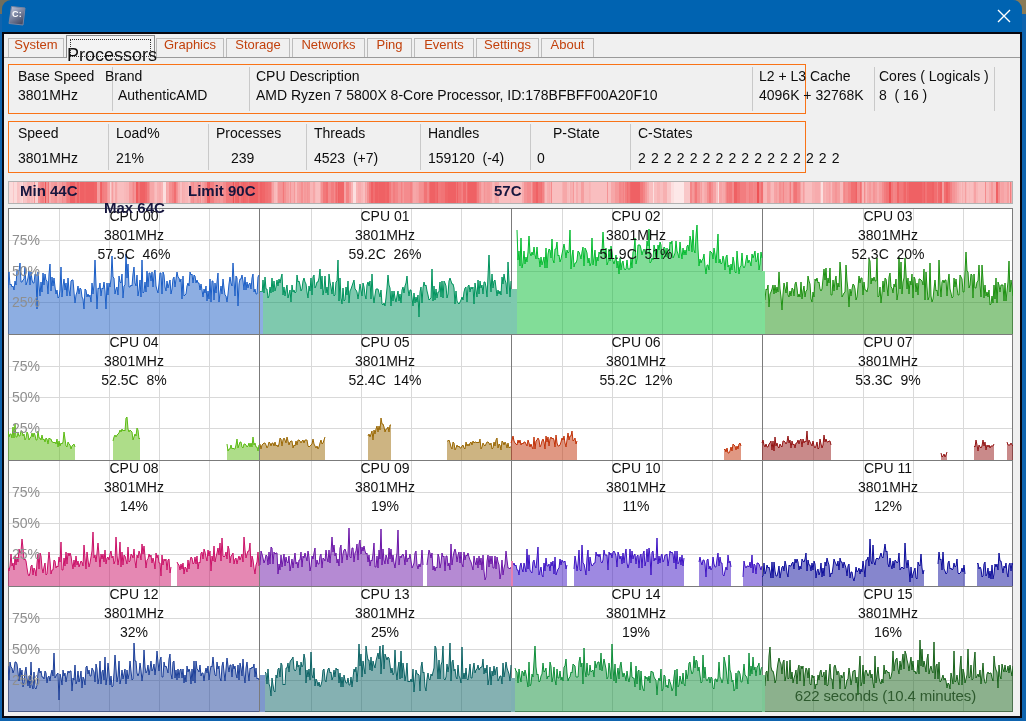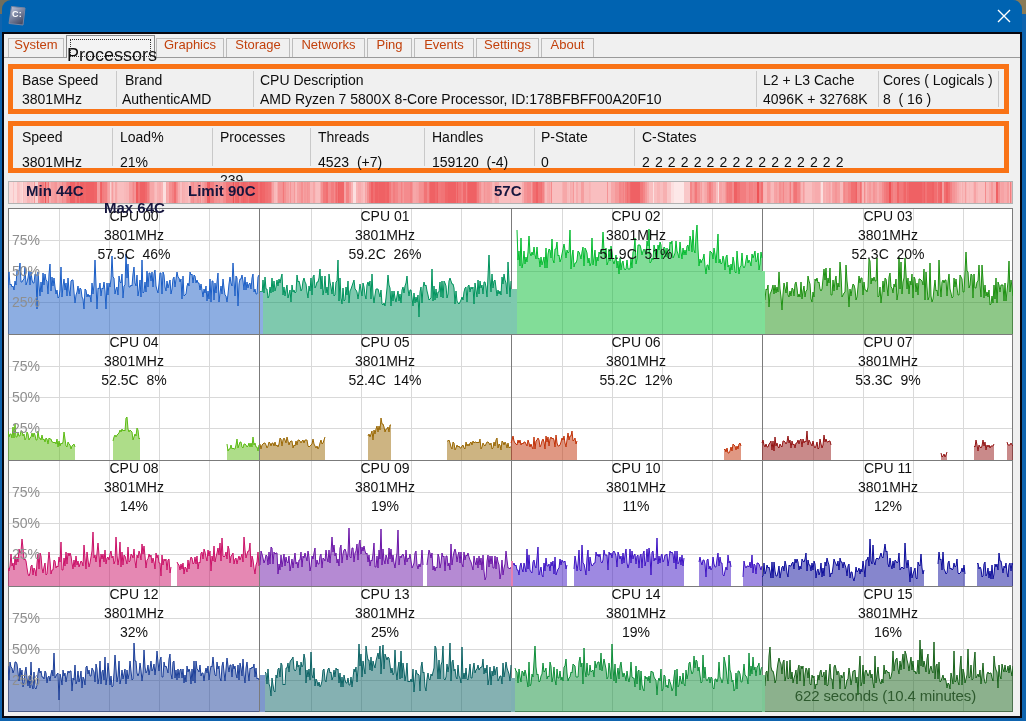--- a/index.html
+++ b/index.html
@@ -5,21 +5,21 @@
 #corner-l{position:absolute;left:0;top:0;width:14px;height:14px;background:#6f6e5e;}
 #corner-r{position:absolute;right:0;top:0;width:14px;height:14px;background:#8a7a55;}
 #win{position:absolute;left:2px;top:0;width:1020px;height:718px;border-radius:9px 9px 0 0;background:#0063b1;overflow:hidden;}
 #title{position:absolute;left:0;top:0;width:100%;height:32px;color:#fff;font-size:16px;letter-spacing:0.22px;}
 #titletext{position:absolute;left:29px;top:7px;}
 #client{position:absolute;left:0;top:32px;width:1020px;height:686px;background:#f0f0f0;border:2px solid #06060e;}
 .tab{position:absolute;top:38px;height:19px;background:#f0f0f0;border:1px solid #bcbcbc;border-bottom:none;font-size:13px;color:#c2410c;text-align:center;line-height:12px;}
 .tabsel{position:absolute;top:35px;left:66px;width:89px;height:23px;background:#f3f3f3;border:1px solid #8a8a8a;border-bottom:none;font-size:18px;color:#111;text-align:center;line-height:13px;padding-top:13px;z-index:3;}
 .focusrect{position:absolute;left:3px;top:3px;right:3px;bottom:1px;border:1px dotted #333;}
 #tabline{position:absolute;left:4px;top:57px;width:1016px;height:1px;background:#9a9a9a;z-index:2;}
-.panel{position:absolute;left:8px;width:1001px;background:#f0f0f0;border:5px solid #f97316;font-size:14px;color:#0d0d0d;}
+.panel{position:absolute;left:8px;width:798px;background:#f0f0f0;border:1px solid #f97316;font-size:14px;color:#0d0d0d;}
 .hd{position:absolute;top:3px;white-space:nowrap;}
 .vl{position:absolute;top:28px;white-space:nowrap;} #p1 .vl{top:22px;}
 .vsep{position:absolute;top:2px;bottom:2px;width:1px;background:#c9c9c9;}
 #tempbar{position:absolute;left:8px;top:181px;width:1005px;height:23px;border:1px solid #b3b3b3;}
 .bartxt{position:absolute;top:182px;font-size:15px;font-weight:bold;color:#16163e;z-index:4;}
 </style></head>
 <body>
 <div id="corner-l"></div>
 <div id="corner-r"></div>
 <div id="win">
@@ -52,47 +52,47 @@
 <div class="tab" style="left:541px;width:53px;">About</div>
 <div class="tabsel">Processors<div class="focusrect"></div></div>
 <div class="panel" id="p1" style="top:64px;height:50px;">
     <div class="vsep" style="left:103px;"></div>
     <div class="vsep" style="left:240px;"></div>
     <div class="vsep" style="left:743px;"></div>
     <div class="vsep" style="left:865px;"></div>
     <div class="vsep" style="left:985px;"></div>
     <div class="hd" style="left:9px;">Base Speed</div>
     <div class="vl" style="left:9px;">3801MHz</div>
-    <div class="hd" style="left:112px;">Brand</div>
+    <div class="hd" style="left:96px;">Brand</div>
     <div class="vl" style="left:109px;">AuthenticAMD</div>
     <div class="hd" style="left:247px;">CPU Description</div>
     <div class="vl" style="left:247px;">AMD Ryzen 7 5800X 8-Core Processor, ID:178BFBFF00A20F10</div>
     <div class="hd" style="left:750px;">L2 + L3 Cache</div>
     <div class="vl" style="left:750px;">4096K + 32768K</div>
     <div class="hd" style="left:870px;">Cores ( Logicals )</div>
     <div class="vl" style="left:870px;">8&nbsp; ( 16 )</div>
   </div>
 <div class="panel" style="top:121px;height:52px;">
     <div class="vsep" style="left:99px;"></div>
     <div class="vsep" style="left:199px;"></div>
     <div class="vsep" style="left:297px;"></div>
     <div class="vsep" style="left:411px;"></div>
     <div class="vsep" style="left:521px;"></div>
     <div class="vsep" style="left:621px;"></div>
     <div class="hd" style="left:9px;">Speed</div>
     <div class="vl" style="left:9px;">3801MHz</div>
     <div class="hd" style="left:107px;">Load%</div>
     <div class="vl" style="left:107px;">21%</div>
     <div class="hd" style="left:207px;">Processes</div>
-    <div class="vl" style="left:207px;margin-top:18px;">239</div>
+    <div class="vl" style="left:222px;">239</div>
     <div class="hd" style="left:305px;">Threads</div>
     <div class="vl" style="left:305px;">4523&nbsp; (+7)</div>
     <div class="hd" style="left:419px;">Handles</div>
     <div class="vl" style="left:419px;">159120&nbsp; (-4)</div>
-    <div class="hd" style="left:528px;">P-State</div>
+    <div class="hd" style="left:544px;">P-State</div>
     <div class="vl" style="left:528px;">0</div>
     <div class="hd" style="left:629px;">C-States</div>
     <div class="vl" style="left:629px;text-align:right;"><span style="letter-spacing:0.62px">2 2 2 2 2 2 2 2 2 2 2 2 2 2 2 2</span></div>
   </div>
 <div id="tempbar"></div>
 <svg width="1003" height="21" viewBox="0 0 1003 21" xmlns="http://www.w3.org/2000/svg" style="position:absolute;left:9px;top:182px;">
     <rect x="0" y="0" width="2" height="21" fill="hsl(359,82%,92%)"></rect>
     <rect x="2" y="0" width="2" height="21" fill="hsl(359,82%,92%)"></rect>
     <rect x="4" y="0" width="1" height="21" fill="hsl(359,82%,88%)"></rect>
     <rect x="5" y="0" width="3" height="21" fill="hsl(359,82%,92%)"></rect>
@@ -643,21 +643,21 @@
     <rect x="989" y="0" width="2" height="21" fill="hsl(359,82%,75%)"></rect>
     <rect x="991" y="0" width="1" height="21" fill="hsl(359,82%,81%)"></rect>
     <rect x="992" y="0" width="1" height="21" fill="hsl(359,82%,80%)"></rect>
     <rect x="993" y="0" width="2" height="21" fill="hsl(359,82%,80%)"></rect>
     <rect x="995" y="0" width="3" height="21" fill="hsl(359,82%,82%)"></rect>
     <rect x="998" y="0" width="2" height="21" fill="hsl(359,82%,79%)"></rect>
     <rect x="1000" y="0" width="1" height="21" fill="hsl(359,82%,85%)"></rect>
     <rect x="1001" y="0" width="1" height="21" fill="hsl(359,82%,72%)"></rect>
     <rect x="1002" y="0" width="1" height="21" fill="hsl(359,82%,81%)"></rect>
   </svg>
-<div class="bartxt" style="left:20px;padding-left:6px;">Min 44C</div>
+<div class="bartxt" style="left:20px;">Min 44C</div>
 <div class="bartxt" style="left:104px;margin-top:17px;">Max 64C</div>
 <div class="bartxt" style="left:188px;text-align:center;">Limit 90C</div>
 <div class="bartxt" style="left:494px;">57C</div>
 <svg width="1005" height="504" viewBox="0 0 1005 504" xmlns="http://www.w3.org/2000/svg" style="position:absolute;left:8px;top:208px;">
     <rect x="0" y="0" width="1005" height="504" fill="#ffffff"></rect>
     <path d="M0.5 32.5H1005 M0.5 63.5H1005 M0.5 94.5H1005 M0.5 158.5H1005 M0.5 189.5H1005 M0.5 220.5H1005 M0.5 284.5H1005 M0.5 315.5H1005 M0.5 346.5H1005 M0.5 410.5H1005 M0.5 441.5H1005 M0.5 472.5H1005 M201.5 0V504 M151.5 0V504 M101.5 0V504 M51.5 0V504 M453.5 0V504 M403.5 0V504 M353.5 0V504 M303.5 0V504 M704.5 0V504 M654.5 0V504 M604.5 0V504 M554.5 0V504 M955.5 0V504 M905.5 0V504 M855.5 0V504 M805.5 0V504" stroke="#d9d9d9" stroke-width="1" fill="none"></path>
     <path d="M251.5 0V504 M503.5 0V504 M754.5 0V504 M0 126.5H1005 M0 252.5H1005 M0 378.5H1005" stroke="#7b7b7b" stroke-width="1" fill="none"></path>
     <rect x="0.5" y="0.5" width="1004" height="503" fill="none" stroke="#7b7b7b" stroke-width="1"></rect>
     <polygon points="0,126 0,80 1,64 2,77 3,76 4,79 5,78 6,82 7,73 8,77 9,62 10,63 11,63 12,55 13,74 14,74 15,72 16,71 17,59 18,77 19,74 20,70 21,63 22,77 23,64 24,72 25,75 26,75 27,66 28,66 29,101 30,64 31,77 32,88 33,74 34,84 35,65 36,77 37,66 38,72 39,73 40,86 41,66 42,56 43,83 44,69 45,78 46,70 47,79 48,86 49,82 50,90 51,89 52,82 53,59 54,89 55,78 56,71 57,82 58,75 59,88 60,70 61,82 62,88 63,73 64,72 65,72 66,84 67,95 68,87 69,84 70,78 71,86 72,80 73,81 74,89 75,91 76,101 77,81 78,82 79,89 80,86 81,89 82,87 83,94 84,75 85,86 86,77 87,52 88,76 89,101 90,80 91,81 92,75 93,88 94,80 95,81 96,74 97,83 98,101 99,75 100,87 101,75 102,79 103,71 104,48 105,69 106,70 107,86 108,81 109,79 110,87 111,68 112,74 113,75 114,66 115,90 116,78 117,77 118,46 119,70 120,56 121,79 122,79 123,77 124,78 125,66 126,59 127,75 128,78 129,67 130,88 131,82 132,72 133,89 134,52 135,85 136,84 137,74 138,84 139,63 140,79 141,65 142,65 143,73 144,64 145,79 146,66 147,62 148,78 149,82 150,85 151,76 152,65 153,65 154,86 155,64 156,67 157,79 158,83 159,73 160,80 161,76 162,72 163,86 164,81 165,71 166,69 167,79 168,71 169,64 170,69 171,70 172,74 173,71 174,91 175,68 176,88 177,87 178,86 179,78 180,75 181,78 182,64 183,67 184,66 185,75 186,67 187,68 188,75 189,72 190,75 191,75 192,82 193,76 194,82 195,89 196,81 197,85 198,78 199,93 200,83 201,91 202,71 203,94 204,73 205,73 206,92 207,75 208,85 209,74 210,65 211,94 212,85 213,78 214,86 215,71 216,80 217,87 218,88 219,94 220,86 221,76 222,69 223,75 224,78 225,55 226,72 227,88 228,68 229,70 230,98 231,76 232,71 233,71 234,67 235,73 236,82 237,69 238,82 239,74 240,80 241,76 242,75 243,81 244,70 245,66 246,84 247,81 248,86 249,86 250,69 251,67 251,126" fill="#1b5ec6" fill-opacity="0.5" stroke="none"></polygon>
     <polyline points="0,80 1,64 2,77 3,76 4,79 5,78 6,82 7,73 8,77 9,62 10,63 11,63 12,55 13,74 14,74 15,72 16,71 17,59 18,77 19,74 20,70 21,63 22,77 23,64 24,72 25,75 26,75 27,66 28,66 29,101 30,64 31,77 32,88 33,74 34,84 35,65 36,77 37,66 38,72 39,73 40,86 41,66 42,56 43,83 44,69 45,78 46,70 47,79 48,86 49,82 50,90 51,89 52,82 53,59 54,89 55,78 56,71 57,82 58,75 59,88 60,70 61,82 62,88 63,73 64,72 65,72 66,84 67,95 68,87 69,84 70,78 71,86 72,80 73,81 74,89 75,91 76,101 77,81 78,82 79,89 80,86 81,89 82,87 83,94 84,75 85,86 86,77 87,52 88,76 89,101 90,80 91,81 92,75 93,88 94,80 95,81 96,74 97,83 98,101 99,75 100,87 101,75 102,79 103,71 104,48 105,69 106,70 107,86 108,81 109,79 110,87 111,68 112,74 113,75 114,66 115,90 116,78 117,77 118,46 119,70 120,56 121,79 122,79 123,77 124,78 125,66 126,59 127,75 128,78 129,67 130,88 131,82 132,72 133,89 134,52 135,85 136,84 137,74 138,84 139,63 140,79 141,65 142,65 143,73 144,64 145,79 146,66 147,62 148,78 149,82 150,85 151,76 152,65 153,65 154,86 155,64 156,67 157,79 158,83 159,73 160,80 161,76 162,72 163,86 164,81 165,71 166,69 167,79 168,71 169,64 170,69 171,70 172,74 173,71 174,91 175,68 176,88 177,87 178,86 179,78 180,75 181,78 182,64 183,67 184,66 185,75 186,67 187,68 188,75 189,72 190,75 191,75 192,82 193,76 194,82 195,89 196,81 197,85 198,78 199,93 200,83 201,91 202,71 203,94 204,73 205,73 206,92 207,75 208,85 209,74 210,65 211,94 212,85 213,78 214,86 215,71 216,80 217,87 218,88 219,94 220,86 221,76 222,69 223,75 224,78 225,55 226,72 227,88 228,68 229,70 230,98 231,76 232,71 233,71 234,67 235,73 236,82 237,69 238,82 239,74 240,80 241,76 242,75 243,81 244,70 245,66 246,84 247,81 248,86 249,86 250,69 251,67" fill="none" stroke="#1b5ec6" stroke-width="1"></polyline>

